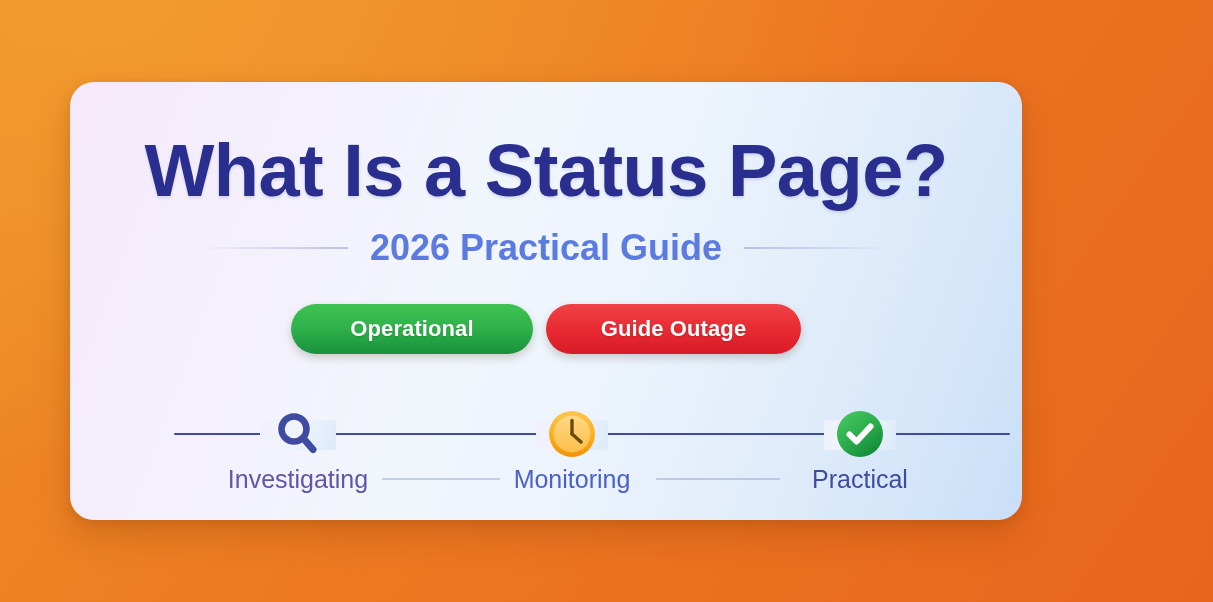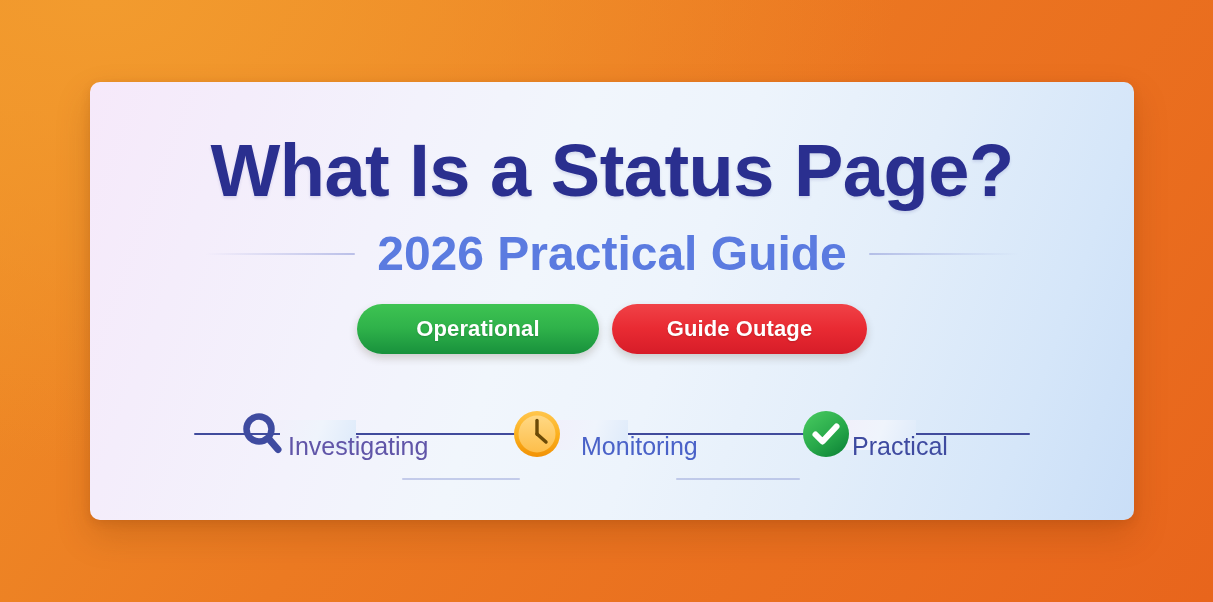--- a/index.html
+++ b/index.html
@@ -19,25 +19,25 @@
     height: 602px;
     background:
       radial-gradient(120% 140% at 8% 0%, #F29B2E 0%, rgba(242,155,46,0) 55%),
       linear-gradient(125deg, #EF8F27 0%, #EC7A22 42%, #E8651C 100%);
     overflow: hidden;
   }
 
   
   .card {
     position: absolute;
-    left: 90px;
+    left: 70px;
     top: 82px;
-    width: 1044px;
+    width: 952px;
     height: 438px;
-    border-radius: 10px;
+    border-radius: 24px;
     background:
       linear-gradient(110deg,
         #F6E9FA 0%,
         #F4EDFB 13%,
         #F3F2FC 28%,
         #F1F6FC 42%,
         #EDF4FC 56%,
         #E3EEFA 72%,
         #D5E6F9 88%,
         #C9DEF7 100%);
@@ -79,21 +79,21 @@
     width: 150px;
     border-radius: 2px;
   }
   .sub-line.left {
     background: linear-gradient(90deg, rgba(140,150,215,0) 0%, rgba(140,150,215,0.55) 100%);
   }
   .sub-line.right {
     background: linear-gradient(90deg, rgba(140,150,215,0.55) 0%, rgba(140,150,215,0) 100%);
   }
   .subtitle {
-    font-size: 48px;
+    font-size: 36px;
     font-weight: 600;
     color: #5B7BE0;
     white-space: nowrap;
     line-height: 1;
   }
 
   
   .pill-row {
     position: absolute;
     left: 0;
@@ -155,22 +155,22 @@
     top: 20px;
     height: 30px;
     background: linear-gradient(110deg, #F1F0FB 0%, #EFF4FC 50%, #DDEAFA 100%);
   }
   .node {
     position: absolute;
     top: 0;
     width: 160px;
     margin-left: -80px;
     display: flex;
-    flex-direction: row;
-    align-items: flex-end;
+    flex-direction: column;
+    align-items: center;
     cursor: pointer;
   }
   .node-icon {
     position: relative;
     width: 52px;
     height: 52px;
     display: flex;
     align-items: center;
     justify-content: center;
     margin-top: 8px;
@@ -188,21 +188,21 @@
 
   .label-line {
     position: absolute;
     top: 78px;
     height: 2px;
     background: rgba(150,162,216,0.50);
     border-radius: 2px;
   }
 
   .node-1 { left: 124px; }
-  .node-2 { left: 398px; gap: 19px; }
+  .node-2 { left: 398px; }
   .node-3 { left: 686px; }
 
   .mask-1 { left: 86px; width: 76px; }
   .mask-2 { left: 362px; width: 72px; }
   .mask-3 { left: 650px; width: 72px; }
 
   .lline-1 { left: 208px; width: 118px; }
   .lline-2 { left: 482px; width: 124px; }
 
   svg { display: block; }

